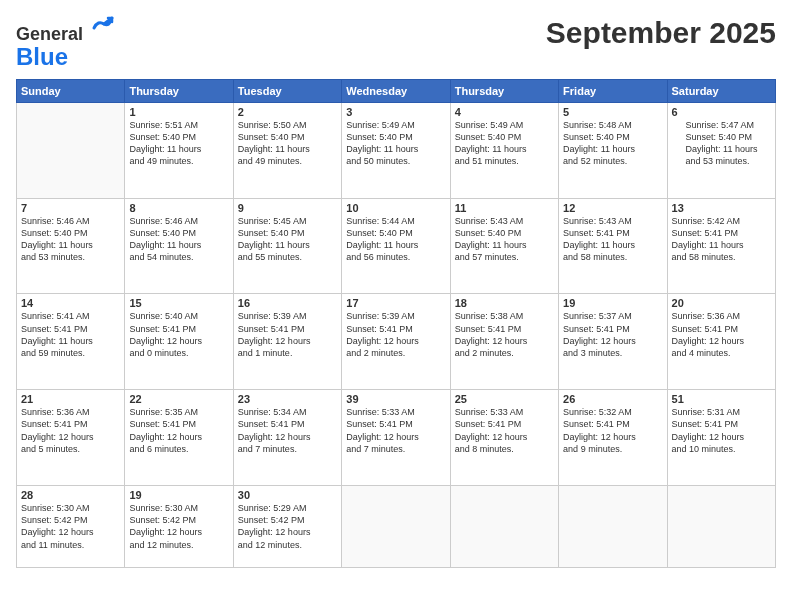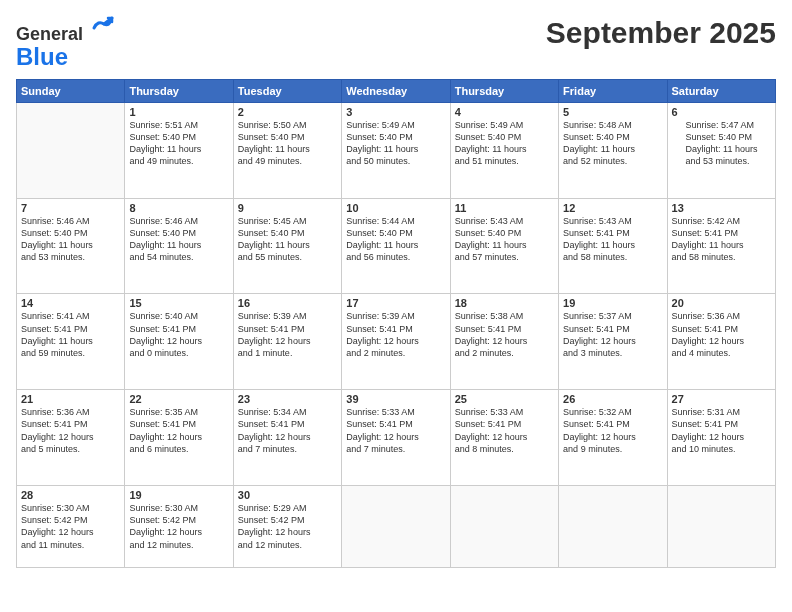--- a/index.html
+++ b/index.html
@@ -315,21 +315,21 @@
 and 8 minutes.</div>
           </td>
           <td>
             <span class="day-number">26</span>
             <div class="day-info" style="white-space: pre-line;">Sunrise: 5:32 AM
 Sunset: 5:41 PM
 Daylight: 12 hours
 and 9 minutes.</div>
           </td>
           <td>
-            <span class="day-number">27</span>
+            <span class="day-number">51</span>
             <div class="day-info" style="white-space: pre-line;">Sunrise: 5:31 AM
 Sunset: 5:41 PM
 Daylight: 12 hours
 and 10 minutes.</div>
           </td>
         </tr>
         <tr class="last-row">
           <td>
             <span class="day-number">28</span>
             <div class="day-info" style="white-space: pre-line;">Sunrise: 5:30 AM

